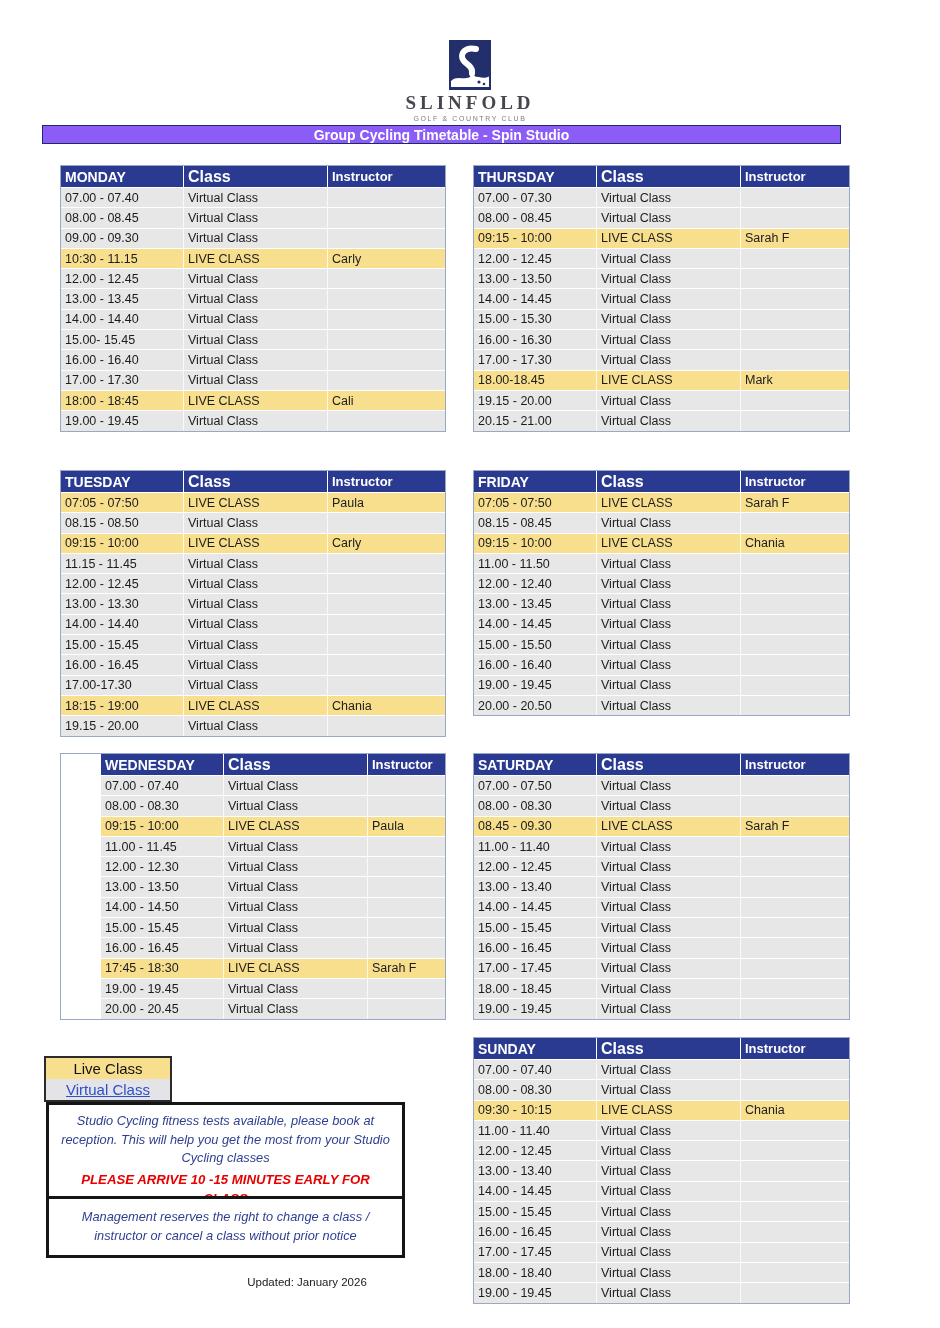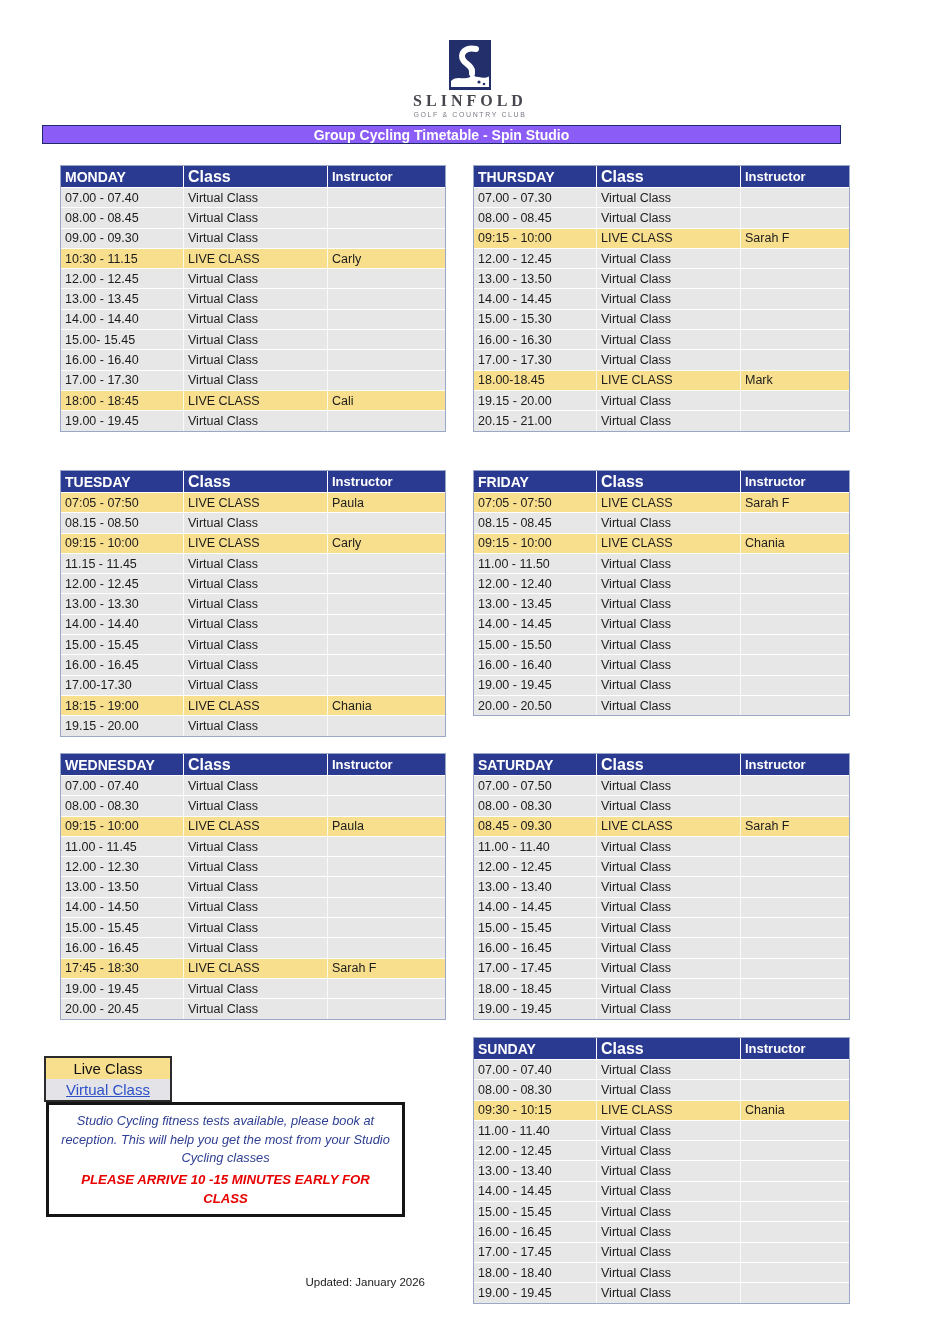--- a/index.html
+++ b/index.html
@@ -2,21 +2,21 @@
 <html><head>
 <meta charset="utf-8">
 <style>
   html,body{margin:0;padding:0;background:#fff;}
   .page{position:relative;width:940px;height:1328px;background:#ffffff;
         font-family:"Liberation Sans",sans-serif;overflow:hidden;}
 
   
   .brand{position:absolute;top:40px;left:0;width:940px;text-align:center;}
   .logo-box{display:block;margin:0 auto;width:42px;height:50px;}
-  .brand-name{font-family:"Liberation Serif",serif;font-size:16px;font-weight:600;
+  .brand-name{font-family:"Liberation Serif",serif;font-size:19px;font-weight:600;
               letter-spacing:4px;color:#46464F;margin-top:2px;}
   .brand-tag{font-size:7px;letter-spacing:1.6px;color:#7B7B86;margin-top:1px;}
 
   
   .banner{position:absolute;left:42px;top:125px;width:799px;height:19px;
           background:#8b5cf6;color:#fff;font-weight:bold;font-size:14px;
           text-align:center;line-height:19px;border:1px solid #1E2A6B;box-sizing:border-box;}
 
   
   .day-table{position:absolute;border:1px solid #9AA7C7;background:#fff;box-sizing:border-box;margin-left:18px;}
@@ -42,21 +42,21 @@
 
   
   .notice{position:absolute;left:46px;width:359px;border:3px solid #151515;background:#fff;
           text-align:center;font-style:italic;color:#2E3E92;font-size:12.8px;
           line-height:1.45;box-sizing:border-box;}
   .notice-1{top:1102px;padding:7px 12px 6px;}
   .warning{color:#E80000;font-weight:bold;font-size:13.2px;margin-top:2px;}
   .notice-2{top:1196px;height:62px;display:flex;align-items:center;justify-content:center;
             padding:6px 16px;}
 
-  .updated{position:absolute;top:1276px;left:223px;width:202px;text-align:right;
+  .updated{position:absolute;top:1276px;left:206px;width:202px;text-align:center;
            font-size:11.5px;color:#1A1A1A;}
 </style>
 </head>
 <body>
 
 <div class="page">
 
   <div class="brand">
     <svg class="logo-box" viewBox="0 0 42 50">
       <rect width="42" height="50" fill="#222F6B"></rect>
@@ -199,21 +199,21 @@
         <div class="td c-time">18:15 - 19:00</div>
         <div class="td c-class">LIVE CLASS</div>
         <div class="td c-instr">Chania</div>
       </div>
       <div class="t-row">
         <div class="td c-time">19.15 - 20.00</div>
         <div class="td c-class">Virtual Class</div>
         <div class="td c-instr"></div>
       </div>
     </section>
-  <section class="day-table" style="left:42px;  top:753px;  width:386px;">
+  <section class="day-table" style="left:42px;  top:753px;  width:386px;padding-left:40px;">
       <div class="t-head">
         <div class="th th-day">WEDNESDAY</div>
         <div class="th th-class">Class</div>
         <div class="th th-instr">Instructor</div>
       </div>
       <div class="t-row">
         <div class="td c-time">07.00 - 07.40</div>
         <div class="td c-class">Virtual Class</div>
         <div class="td c-instr"></div>
       </div>
@@ -539,16 +539,19 @@
 
   <div class="legend">
     <div class="legend-live">Live Class</div>
     <div class="legend-virtual">Virtual Class</div>
   </div>
 
   <div class="notice notice-1">
     <div>Studio Cycling fitness tests available, please book at reception. This will help you get the most from your Studio Cycling classes</div>
     <div class="warning">PLEASE ARRIVE 10 -15 MINUTES EARLY FOR CLASS</div>
   </div>
+  <div class="notice notice-2">
+    <div>Management reserves the right to change a class / instructor or cancel a class without prior notice</div>
+  </div>
 
   <div class="updated">Updated: January 2026</div>
 
 </div>
 
 </body></html>

